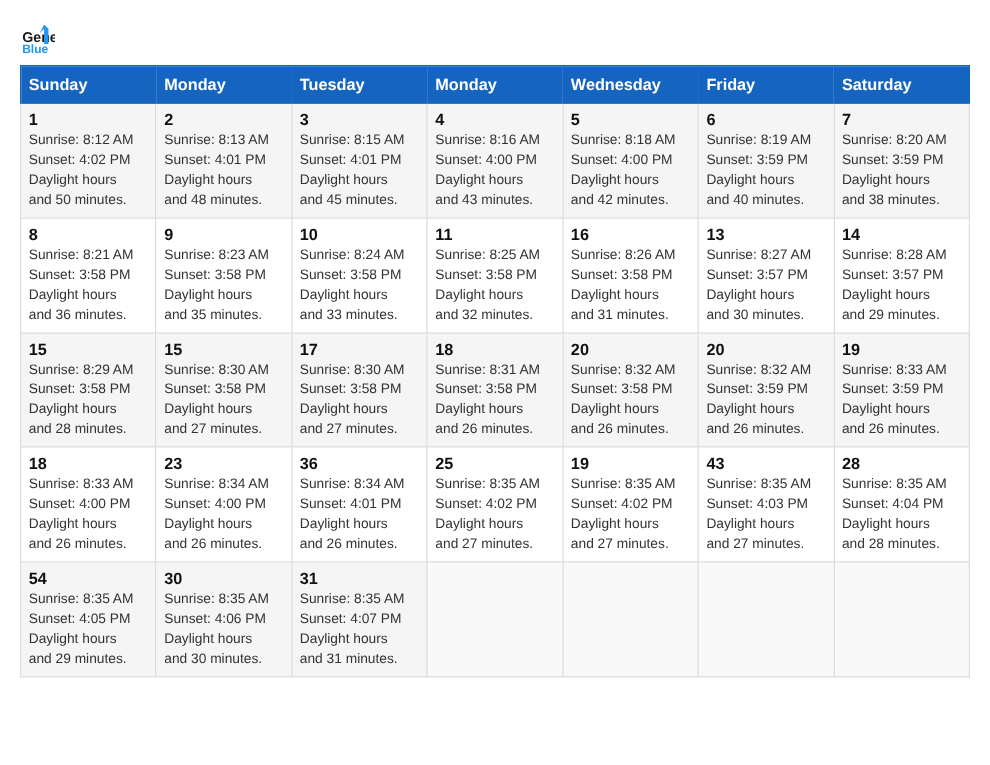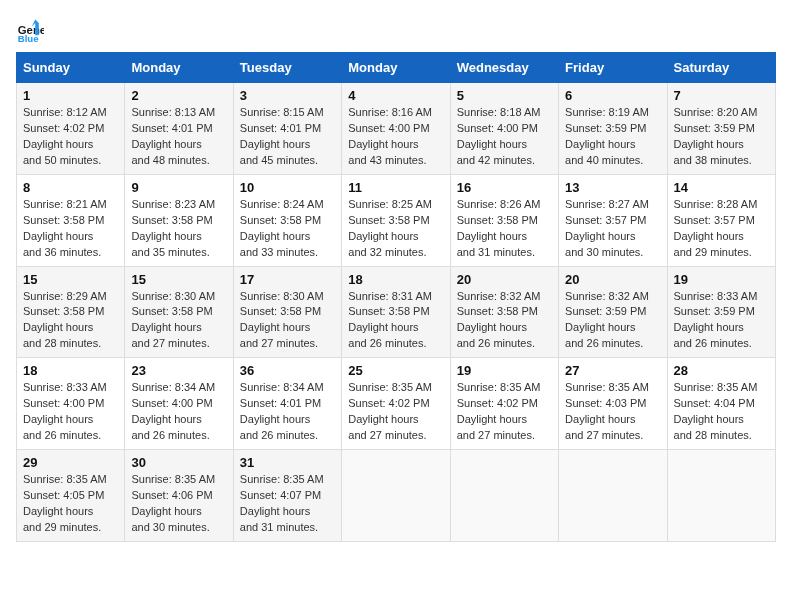--- a/index.html
+++ b/index.html
@@ -352,41 +352,41 @@
         <td>
           <span class="day-num">19</span>
           <div class="day-detail">
             Sunrise: 8:35 AM<br>
             Sunset: 4:02 PM<br>
             Daylight hours<br>
             and 27 minutes.
           </div>
         </td>
         <td>
-          <span class="day-num">27</span>
+          <span class="day-num">43</span>
           <div class="day-detail">
             Sunrise: 8:35 AM<br>
             Sunset: 4:03 PM<br>
             Daylight hours<br>
             and 27 minutes.
           </div>
         </td>
         <td>
           <span class="day-num">28</span>
           <div class="day-detail">
             Sunrise: 8:35 AM<br>
             Sunset: 4:04 PM<br>
             Daylight hours<br>
             and 28 minutes.
           </div>
         </td>
       </tr>
       <tr>
         <td>
-          <span class="day-num">29</span>
+          <span class="day-num">54</span>
           <div class="day-detail">
             Sunrise: 8:35 AM<br>
             Sunset: 4:05 PM<br>
             Daylight hours<br>
             and 29 minutes.
           </div>
         </td>
         <td>
           <span class="day-num">30</span>
           <div class="day-detail">

